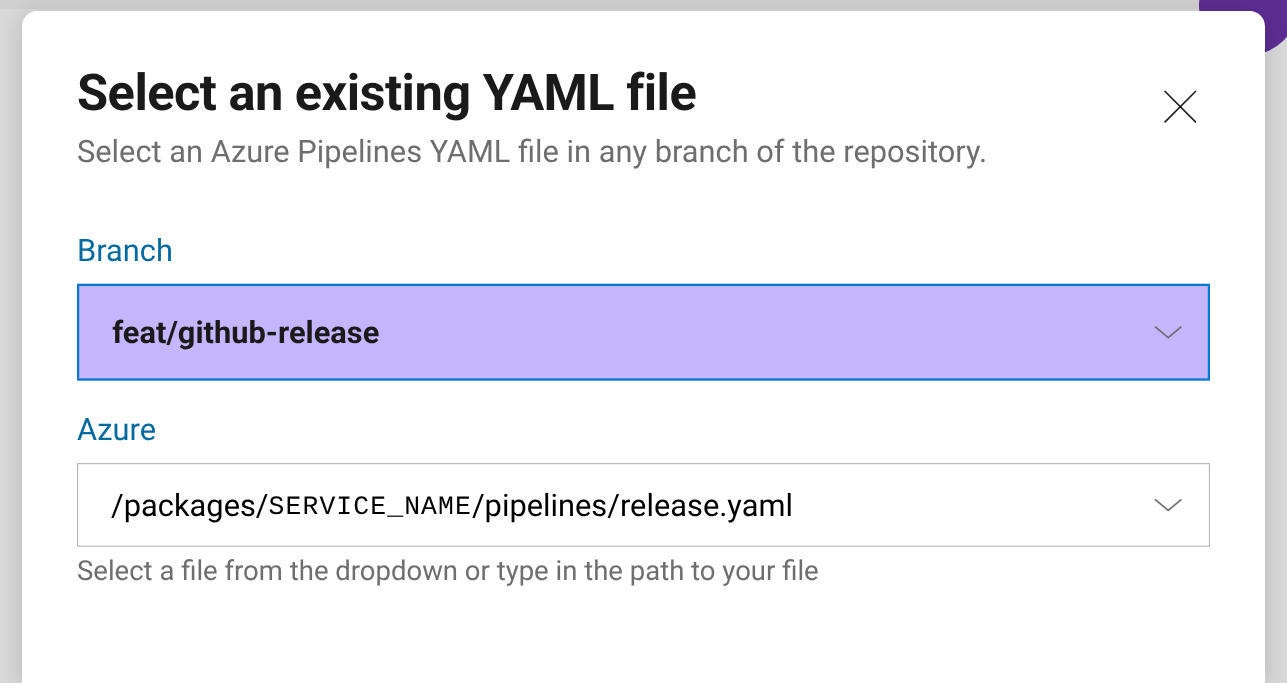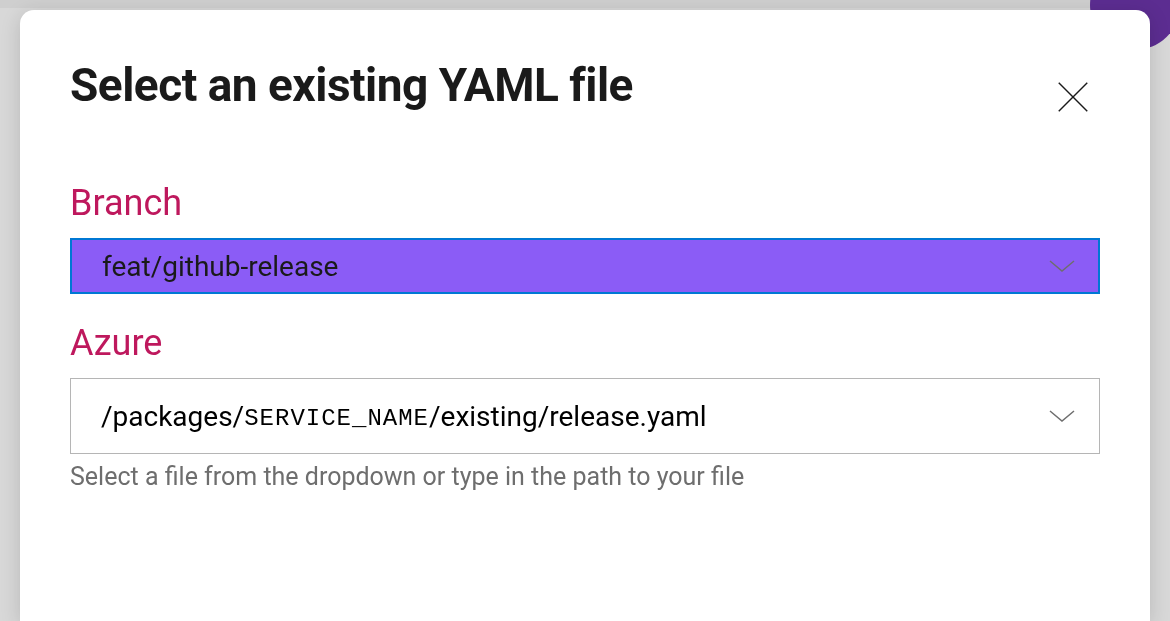--- a/index.html
+++ b/index.html
@@ -82,40 +82,41 @@
     .close-btn svg {
       width: 38px;
       height: 38px;
       stroke: #1a1a1a;
       stroke-width: 1.5;
     }
     .field-group {
       margin-bottom: 28px;
     }
     .field-label {
-      font-size: 36px;
+      font-size: 28px;
       font-weight: 400;
-      color: #be185d;
+      color: #0369a1;
       margin-bottom: 14px;
       display: block;
     }
     .combo {
       position: relative;
       width: 100%;
     }
     .combo-input {
       width: 100%;
-      height: 56px;
+      height: 88px;
       font-size: 28px;
       font-family: inherit;
       color: #1a1a1a;
-      background: #8b5cf6;
+      background: #c4b5fd;
       border: 1px solid #b5b5b5;
       padding: 0 60px 0 30px;
       outline: none;
+      font-weight: bold;
     }
     .combo-input.active {
       border: 2px solid #0078d4;
     }
     .combo-chevron {
       position: absolute;
       right: 24px;
       top: 50%;
       transform: translateY(-50%);
       pointer-events: none;
@@ -160,20 +161,21 @@
 </head>
 <body>
 
 <div class="backdrop-top"></div>
 <div class="backdrop-avatar"></div>
 
 <div class="dialog">
   <div class="dialog-header">
     <div class="dialog-header-text">
       <h1 class="dialog-title">Select an existing YAML file</h1>
+      <p class="dialog-subtitle">Select an Azure Pipelines YAML file in any branch of the repository.</p>
     </div>
     <button class="close-btn">
       <span>
         <svg viewBox="0 0 40 40" fill="none">
           <line x1="5" y1="5" x2="35" y2="35"></line>
           <line x1="35" y1="5" x2="5" y2="35"></line>
         </svg>
       </span>
     </button>
   </div>
@@ -189,21 +191,21 @@
       </span>
     </div>
   </div>
 
   <div class="field-group">
     <label class="field-label">Azure</label>
     <div class="combo">
       <div class="path-display">
         <span>/packages/</span>
           <span class="path-token">SERVICE_NAME</span>
-          <span>/existing/release.yaml</span>
+          <span>/pipelines/release.yaml</span>
       </div>
       <span class="combo-chevron">
         <svg viewBox="0 0 28 18">
             <polyline points="2,4 14,14 26,4"></polyline>
           </svg>
       </span>
     </div>
     <p class="hint-text">Select a file from the dropdown or type in the path to your file</p>
   </div>
 </div>

